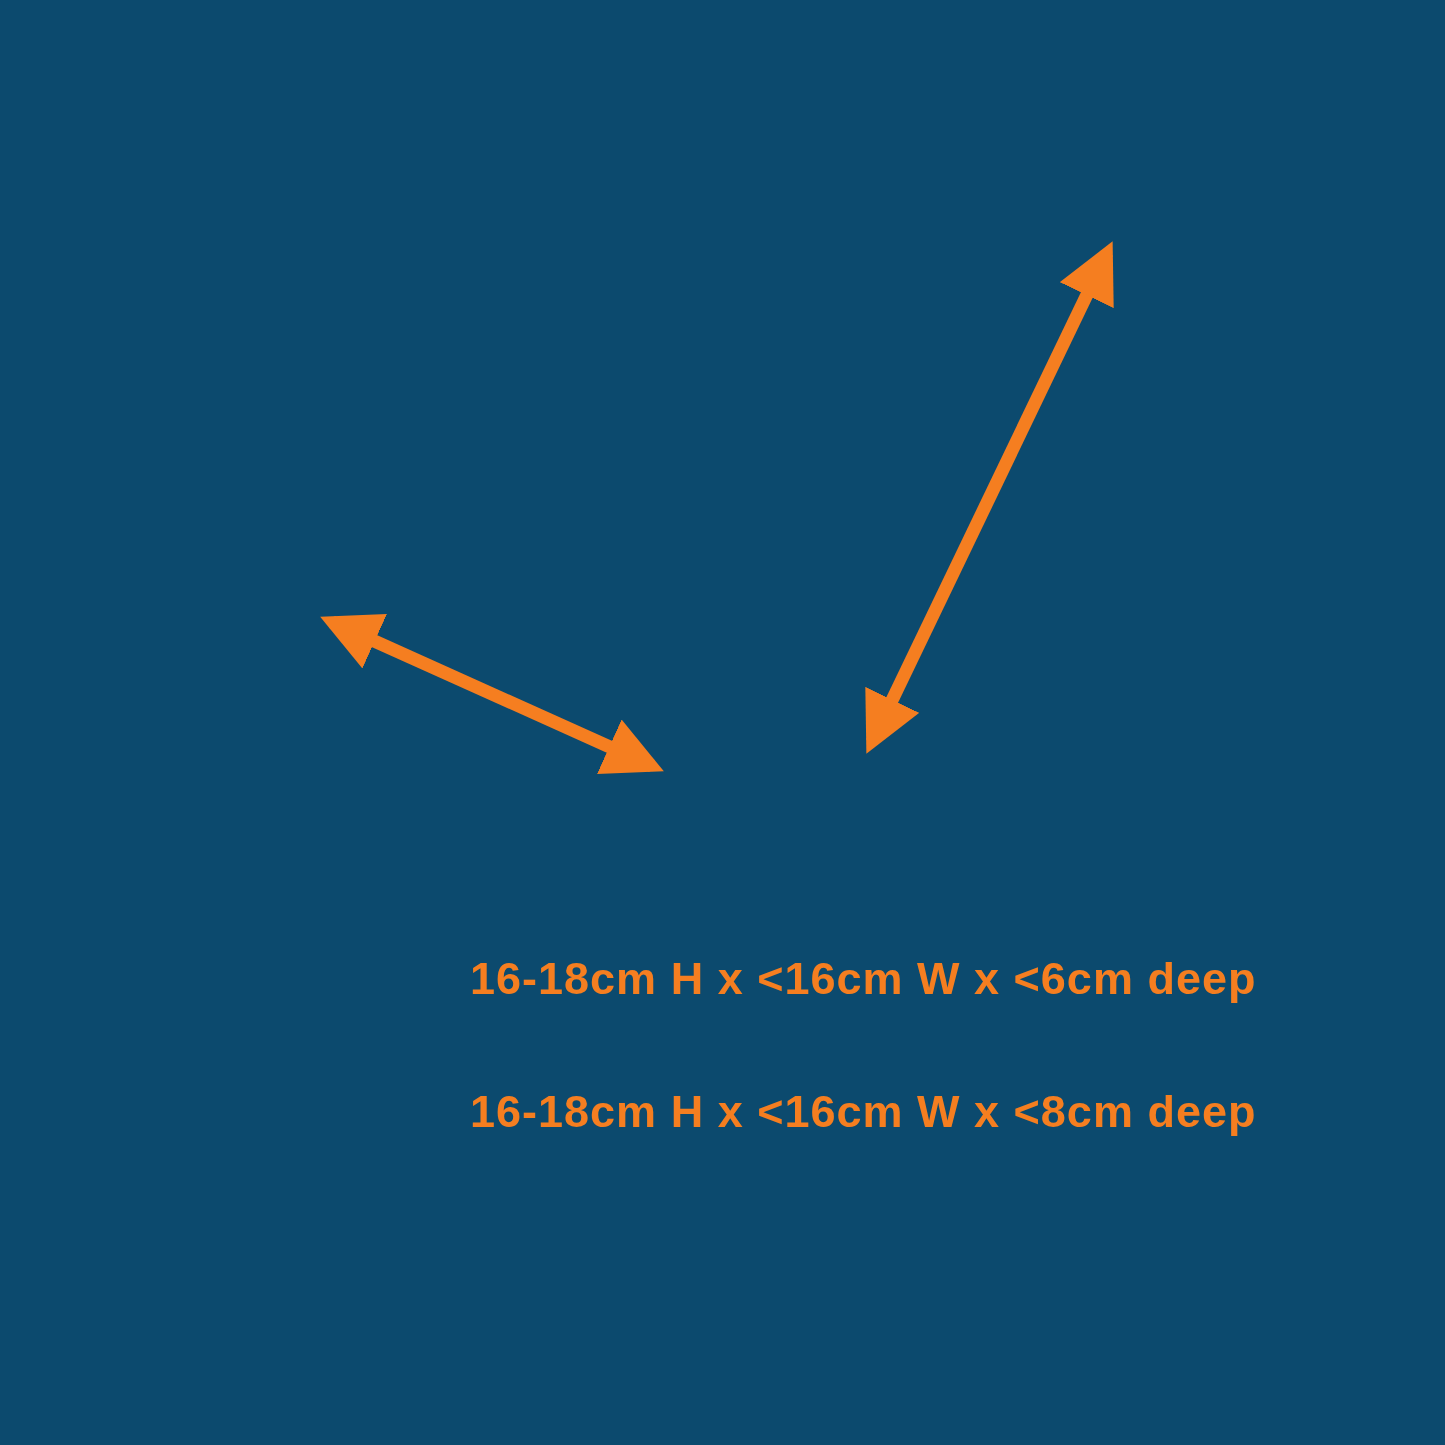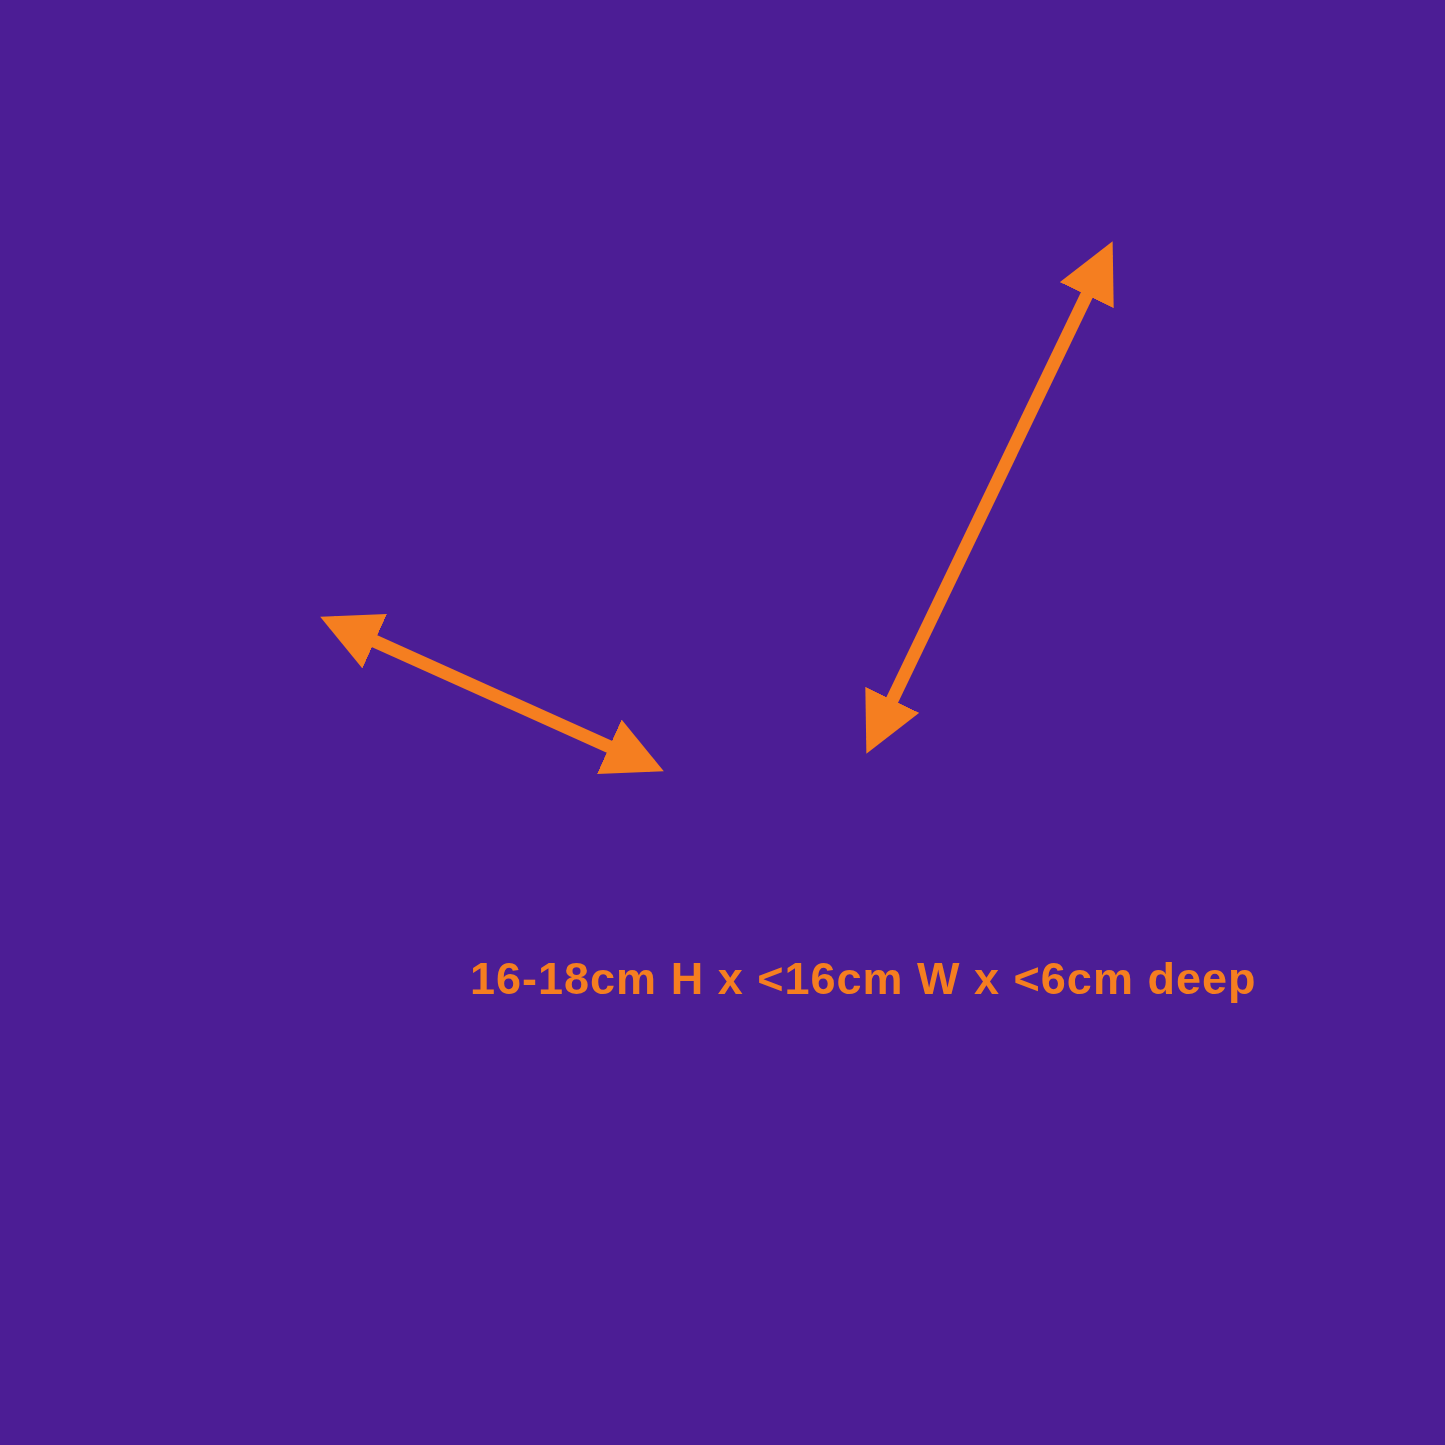--- a/index.html
+++ b/index.html
@@ -4,21 +4,21 @@
 <style>
   html, body {
     margin: 0;
     padding: 0;
     background: #000000;
   }
   .canvas {
     position: relative;
     width: 1445px;
     height: 1445px;
-    background: #4c1d95;
+    background: #0c4a6e;
     overflow: hidden;
     font-family: "Liberation Sans", sans-serif;
   }
   .arrow-layer {
     position: absolute;
     top: 0;
     left: 0;
     width: 1445px;
     height: 1445px;
     display: block;
@@ -57,15 +57,16 @@
       </marker>
     </defs>
 
     <line x1="332" y1="622" x2="652" y2="766" stroke-width="13" stroke-linecap="butt" marker-start="url(#arrowhead)" marker-end="url(#arrowhead)" stroke="#F57E20"></line>
 
     <line x1="872" y1="742" x2="1107" y2="253" stroke-width="13" stroke-linecap="butt" marker-start="url(#arrowhead)" marker-end="url(#arrowhead)" stroke="#F57E20"></line>
   </svg>
 
   <div class="sizes">
     <div class="size-line size-line-1">16-18cm H x &lt;16cm W x &lt;6cm deep</div>
+    <div class="size-line size-line-2">16-18cm H x &lt;16cm W x &lt;8cm deep</div>
   </div>
 
 </div>
 
 </body></html>

